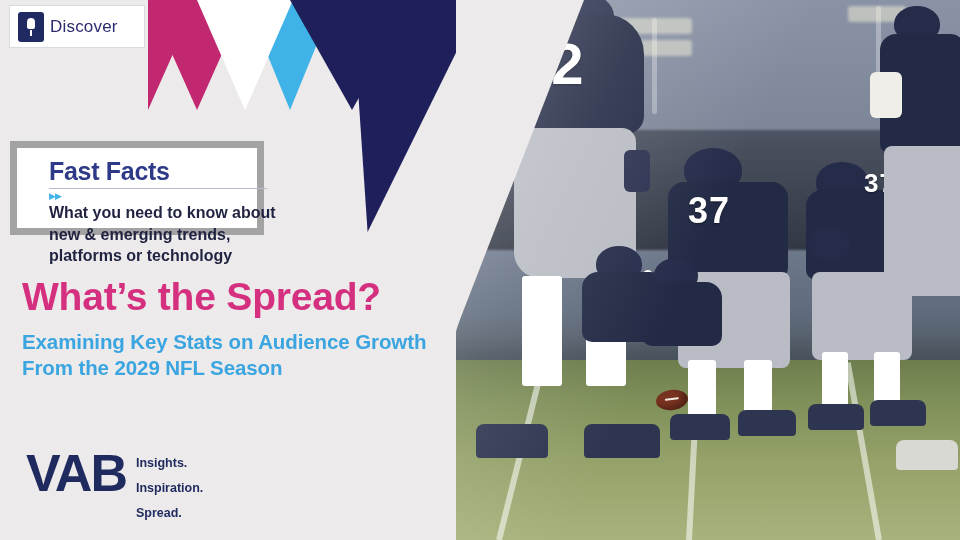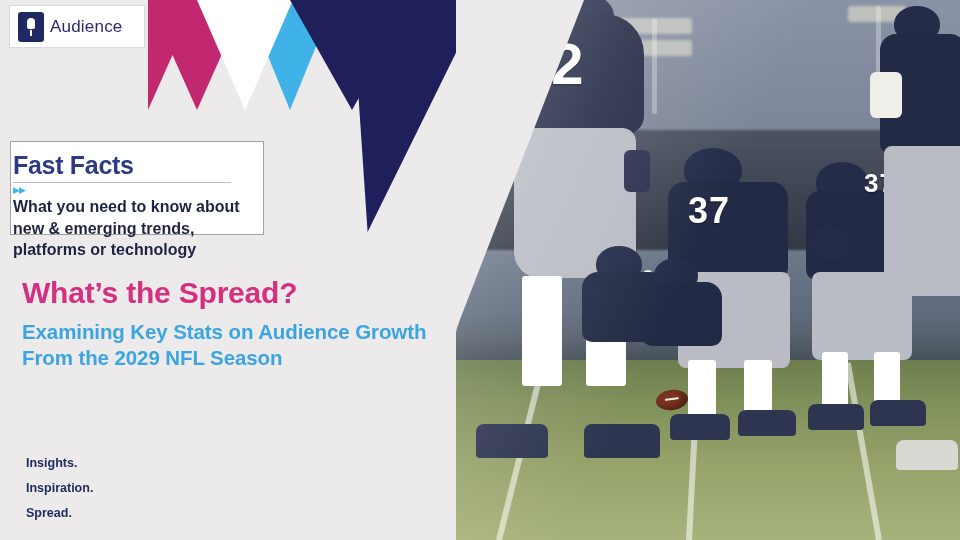--- a/index.html
+++ b/index.html
@@ -75,22 +75,22 @@
     content:"";position:absolute;left:50%;top:18px;transform:translateX(-50%);
     width:2px;height:6px;background:#ffffff;
   }
   .discover-text{
     font-size:17px;color:#2b2b6e;font-weight:400;letter-spacing:.2px;
   }
 
   
   .ff-card{
     position:absolute;left:10px;top:141px;width:254px;height:94px;
-    background:#ffffff;border:1px solid #a3a3a3;box-sizing:border-box;
-    padding:10px 12px 0 2px;
+    background:#ffffff;border:7px solid #a3a3a3;box-sizing:border-box;
+    padding:10px 12px 0 32px;
   }
   .ff-title{
     font-size:25px;font-weight:bold;color:#2e3a87;letter-spacing:-.3px;margin:0;
     line-height:1.05;
   }
   .ff-rule{
     margin:4px 0 0 0;height:1px;background:#b9b9cf;width:218px;
   }
   .ff-arrows{
     color:#3fb3e8;font-size:9px;letter-spacing:-1px;line-height:1;margin-top:3px;
@@ -98,21 +98,21 @@
   .ff-sub{
     font-size:16px;color:#1f2240;font-weight:bold;line-height:1.35;margin-top:1px;
     width:228px;
   }
 
   
   .headline{
     position:absolute;left:22px;top:276px;width:440px;
   }
   .h-main{
-    font-size:30px;font-weight:bold;color:#d5307f;margin:0;line-height:1.1;
+    font-size:39px;font-weight:bold;color:#d5307f;margin:0;line-height:1.1;
     letter-spacing:-.2px;
   }
   .h-sub{
     font-size:20.5px;font-weight:bold;color:#3aa5e0;margin:10px 0 0 0;line-height:1.25;
     letter-spacing:-.1px;
   }
 
   
   .vab{
     position:absolute;left:26px;top:447px;display:flex;align-items:flex-start;gap:10px;
@@ -208,36 +208,37 @@
     <div class="tri tri-pink2"></div>
     <div class="tri tri-pink"></div>
     <div class="tri tri-white1"></div>
     <div class="tri tri-blue"></div>
     <div class="tri tri-white2"></div>
     <div class="tri tri-navy"></div>
     <div class="navy-wedge2"></div>
 
     <div class="discover-box">
       <div class="discover-mark"></div>
-      <div class="discover-text">Audience</div>
+      <div class="discover-text">Discover</div>
     </div>
 
     <div class="ff-card">
       <div class="ff-title">Fast Facts</div>
       <div class="ff-rule"></div>
       <div class="ff-arrows">▶▶</div>
       <div class="ff-sub">What you need to know about new &amp; emerging trends, platforms or technology</div>
     </div>
 
     <div class="headline">
       <div class="h-main">What’s the Spread?</div>
       <div class="h-sub">Examining Key Stats on Audience Growth From the 2029 NFL Season</div>
     </div>
 
     <div class="vab">
+      <div class="vab-mark">VAB</div>
       <div class="vab-tag">
         <span>Insights.</span>
         <span>Inspiration.</span>
         <span>Spread.</span>
       </div>
     </div>
   </div>
 
   <div class="hero">
     <div class="sky"></div>

